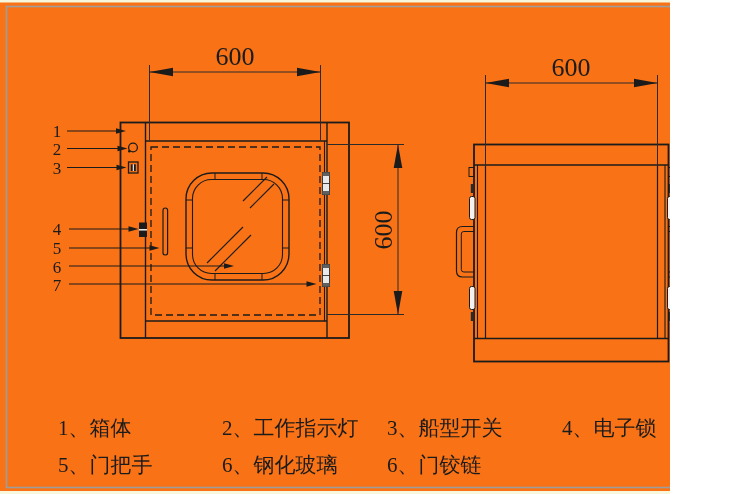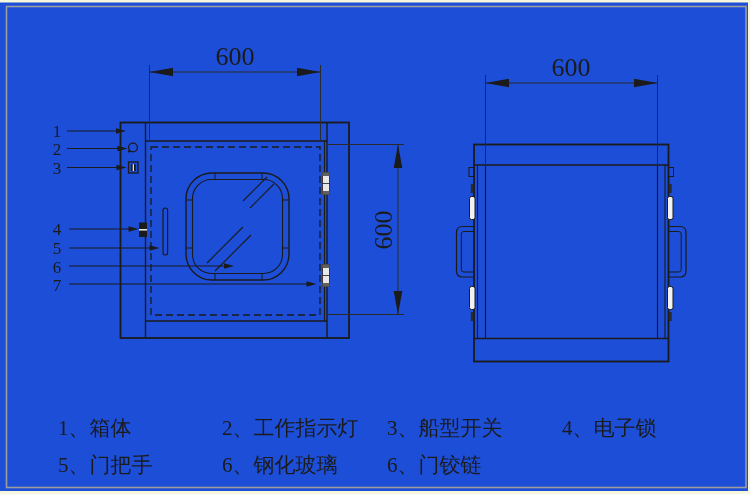--- a/index.html
+++ b/index.html
@@ -1,19 +1,19 @@
 <!DOCTYPE html>
 <html><head>
 <meta charset="utf-8">
 <style>
   html,body{margin:0;padding:0;background:#ffffff;}
   .canvas{
     position:relative;
-    width:750px;height:494px;
-    background:#1d4ed8;
+    width:670px;height:494px;
+    background:#f97316;
     overflow:hidden;
     font-family:"Liberation Serif","DejaVu Serif",serif;
   }
   svg{position:absolute;left:0;top:0;}
   svg text{
     font-family:"Liberation Serif","DejaVu Serif",serif;
     fill:#1b1b1b;
   }
   .dim-text{font-size:26px;}
   .callout-num{font-size:17px;}

